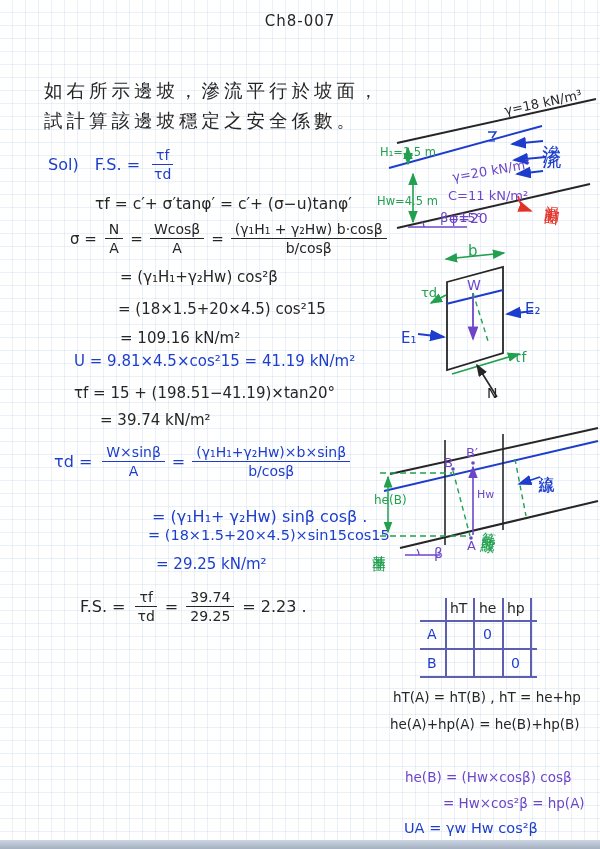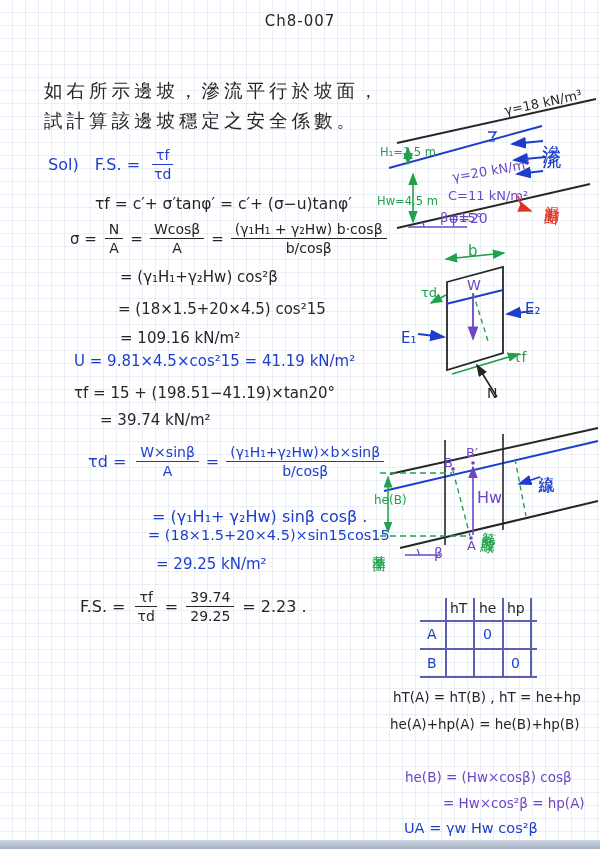--- a/index.html
+++ b/index.html
@@ -90,21 +90,21 @@
 
   <div class="lbl ink" style="left:120px;top:269px;font-size:15px;text-align:right;">= (γ₁H₁+γ₂Hw) cos²β</div>
   <div class="lbl ink" style="left:118px;top:301px;font-size:15px;">= (18×1.5+20×4.5) cos²15</div>
   <div class="lbl ink" style="left:120px;top:330px;font-size:15px;">= 109.16 kN/m²</div>
 
   <div class="lbl blue" style="left:74px;top:353px;font-size:15px;">U = 9.81×4.5×cos²15 = 41.19 kN/m²</div>
 
   <div class="lbl ink" style="left:74px;top:385px;font-size:15px;">τf = 15 + (198.51−41.19)×tan20°</div>
   <div class="lbl ink" style="left:100px;top:412px;font-size:15px;">= 39.74 kN/m²</div>
 
-  <div class="eq-row blue" style="left:88px;top:444px;font-size:16px;justify-content:center;">
+  <div class="eq-row blue" style="left:54px;top:444px;font-size:16px;justify-content:center;">
     <span style="margin-right:10px;">τd =</span>
     <span class="frac">
       <span class="fnum">W×sinβ</span>
       <span class="fden">A</span>
     </span>
     <span style="margin:0 7px;">=</span>
     <span class="frac">
       <span class="fnum">(γ₁H₁+γ₂Hw)×b×sinβ</span>
       <span class="fden">b/cosβ</span>
     </span>
@@ -194,21 +194,21 @@
       <path d="M 47,133 A 11 11 0 0 0 45,127" fill="none" stroke="#6d46c8" stroke-width="1.3"></path>
       <line x1="168" y1="55" x2="147" y2="62" stroke="#1d3ecc" stroke-width="1.8" marker-end="url(#aB)"></line>
       <circle cx="81" cy="47" r="1.8" fill="#6d46c8"></circle>
       <circle cx="101" cy="41" r="1.8" fill="#6d46c8"></circle>
       <circle cx="99" cy="116" r="1.8" fill="#6d46c8"></circle>
     </svg>
   </div>
   <div class="lbl purple" style="left:444px;top:456px;font-size:13px;">B</div>
   <div class="lbl purple" style="left:466px;top:446px;font-size:13px;">B′</div>
   <div class="lbl purple" style="left:467px;top:539px;font-size:13px;">A</div>
-  <div class="lbl purple" style="left:477px;top:489px;font-size:16px;">Hw</div>
+  <div class="lbl purple" style="left:477px;top:489px;font-size:11px;">Hw</div>
   <div class="lbl green" style="left:374px;top:494px;font-size:12px;">he(B)</div>
   <div class="lbl purple" style="left:434px;top:545px;font-size:14px;">β</div>
   <div class="lbl blue vert" style="left:537px;top:462px;font-size:16px;">流線</div>
   <div class="lbl green vert" style="left:483px;top:521px;font-size:14px;transform:rotate(8deg);">等勢能線</div>
   <div class="lbl green vert" style="left:371px;top:544px;font-size:13.5px;">基準面</div>
 
   <div style="position:absolute;left:420px;top:596px;width:120px;height:84px;">
     <div class="tline" style="left:25px;top:2px;width:1.5px;height:79px;"></div>
     <div class="tline" style="left:53px;top:2px;width:1.5px;height:79px;"></div>
     <div class="tline" style="left:82px;top:2px;width:1.5px;height:79px;"></div>

